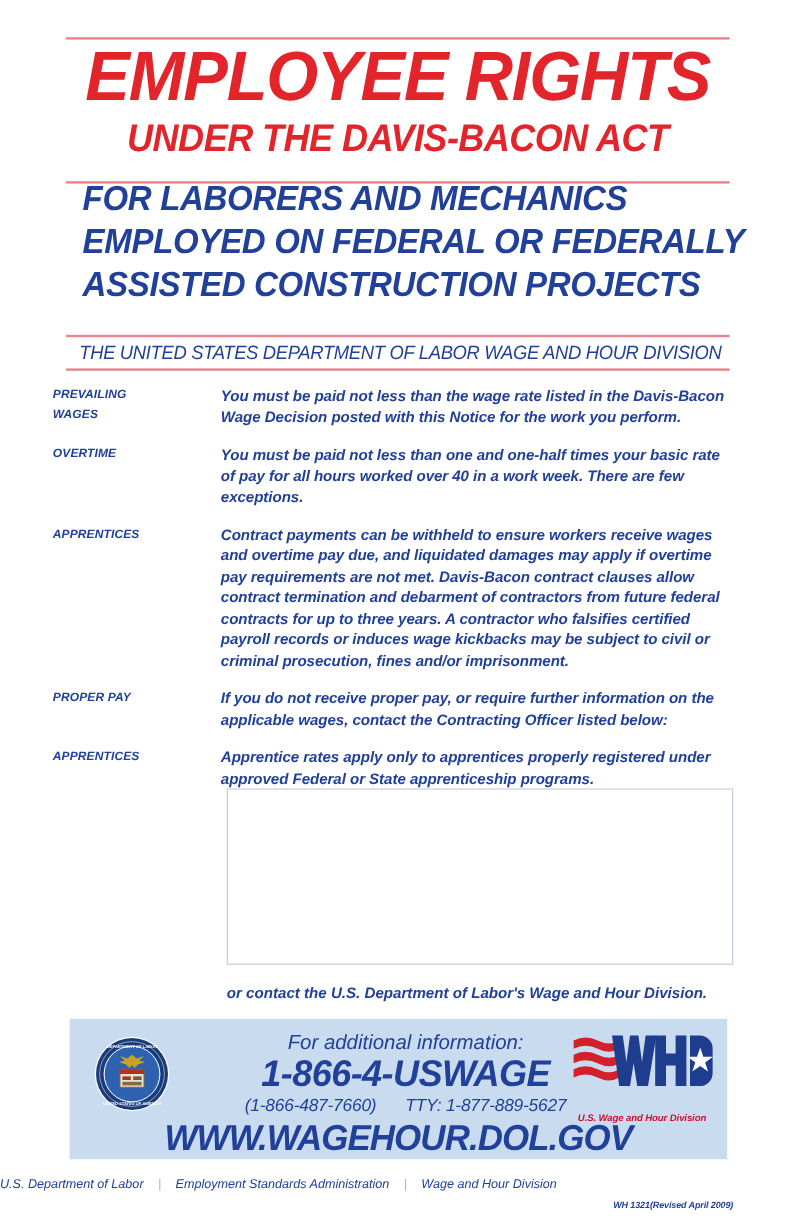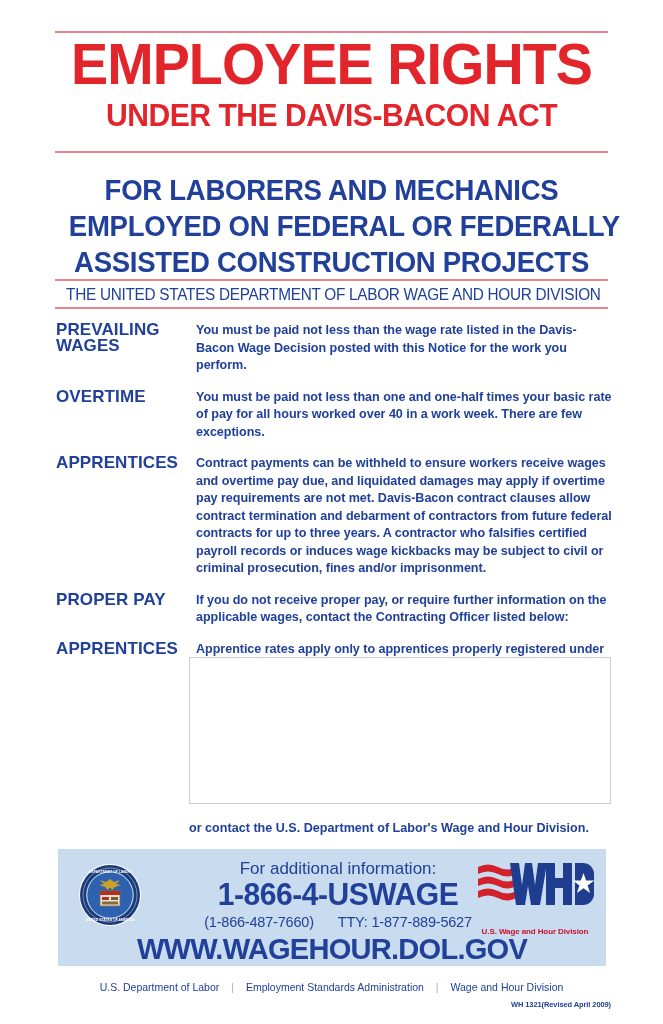--- a/index.html
+++ b/index.html
@@ -15,20 +15,21 @@
     font-family: "Liberation Sans", sans-serif;
     -webkit-font-smoothing: antialiased;
   }
 
   .poster {
     position: absolute;
     left: 0; top: 0;
     width: 663px;
     height: 1024px;
     background: #ffffff;
+    font-style: italic;
   }
 
   
   .rule {
     position: absolute;
     left: 55px;
     width: 553px;
     height: 2px;
     background: #E8848A;
   }
@@ -64,23 +65,22 @@
     letter-spacing: -0.5px;
     transform: scaleX(0.94);
     transform-origin: center;
     white-space: nowrap;
     margin: 2px 0 0 0;
   }
 
   .h2-wrap {
     position: absolute;
     left: 55px;
-    top: 172px;
+    top: 148px;
     width: 553px;
-    text-align: center;
   }
   .h2-line {
     color: #21409A;
     font-weight: bold;
     font-size: 29px;
     line-height: 36px;
     letter-spacing: -0.3px;
     transform: scaleX(0.95);
     transform-origin: center;
     white-space: nowrap;
@@ -108,25 +108,25 @@
     top: 322px;
     width: 663px;
   }
   .section {
     position: relative;
     display: flex;
     margin-bottom: 14px;
   }
   .sec-label {
     width: 140px;
-    margin-left: 56px;
+    margin-left: 44px;
     flex: 0 0 140px;
     color: #21409A;
     font-weight: bold;
-    font-size: 17px;
+    font-size: 10px;
     line-height: 16px;
     letter-spacing: 0.1px;
   }
   .sec-body {
     flex: 1 1 auto;
     margin-right: 50px;
     color: #21409A;
     font-weight: bold;
     font-size: 12.6px;
     line-height: 17.5px;
@@ -248,21 +248,21 @@
     white-space: nowrap;
     margin-top: 16px;
   }
 
   
   .credits {
     position: absolute;
     left: 0;
     top: 980px;
     width: 663px;
-    text-align: center;
+    text-align: left;
     color: #21409A;
     font-size: 10.5px;
     line-height: 14px;
   }
   .credits .divider {
     display: inline-block;
     margin: 0 9px;
     color: #9FB3D6;
   }
   .form-num {

